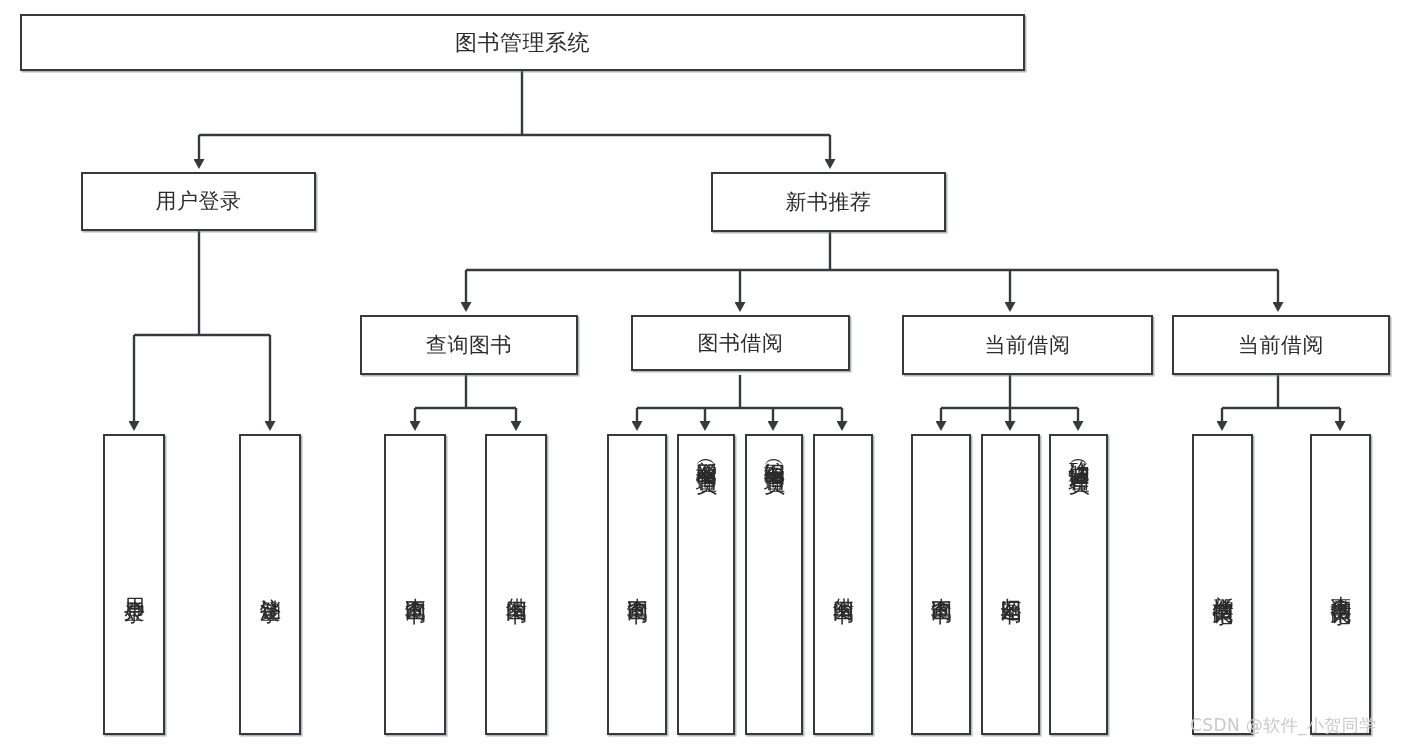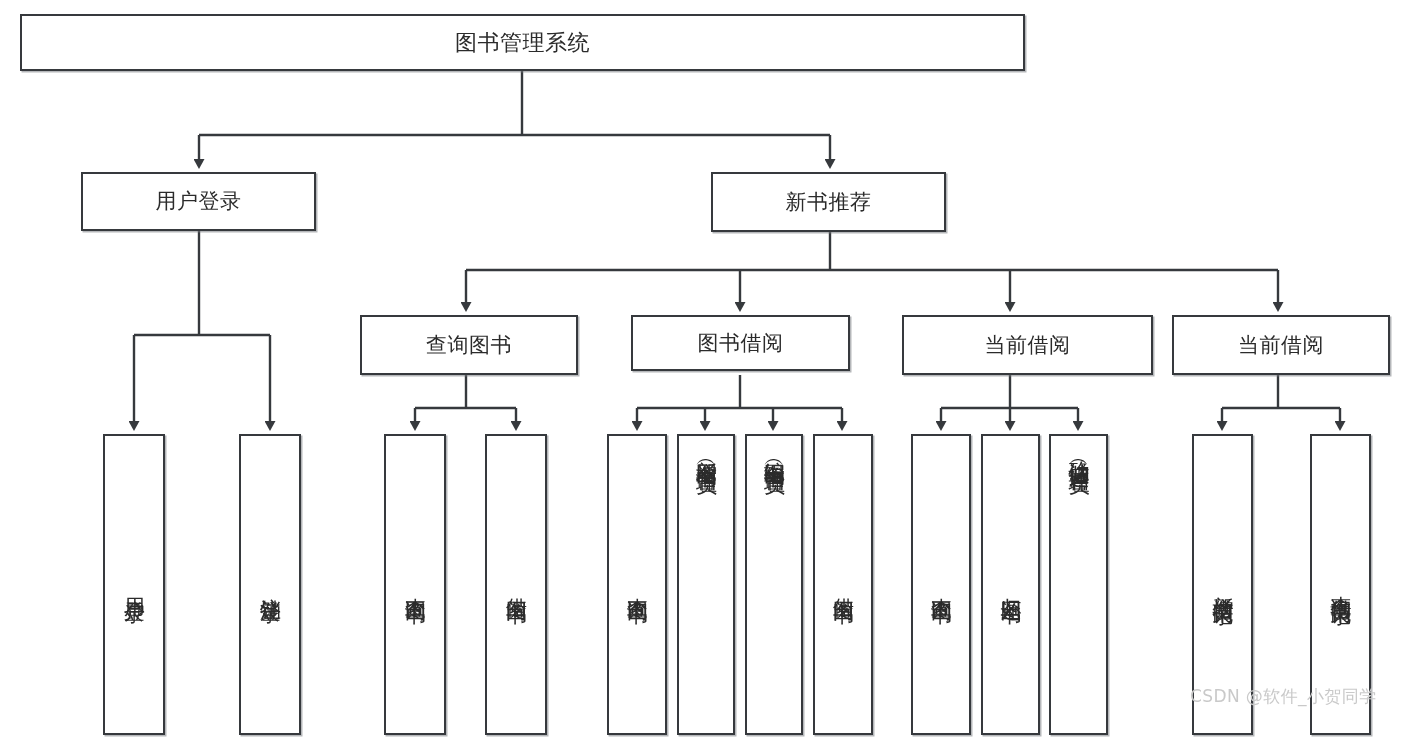--- a/index.html
+++ b/index.html
@@ -63,21 +63,21 @@
   .node.vert .label {
     writing-mode: vertical-rl;
     text-orientation: upright;
     font-size: 21px;
     letter-spacing: 2px;
     line-height: 1;
   }
   .watermark {
     position: absolute;
     left: 1190px;
-    top: 685px;
+    top: 714px;
     font-size: 17px;
     color: #c9c9c9;
     white-space: nowrap;
     letter-spacing: 0.4px;
   }
 </style>
 </head>
 <body>
 
 <div id="diagram-root">

